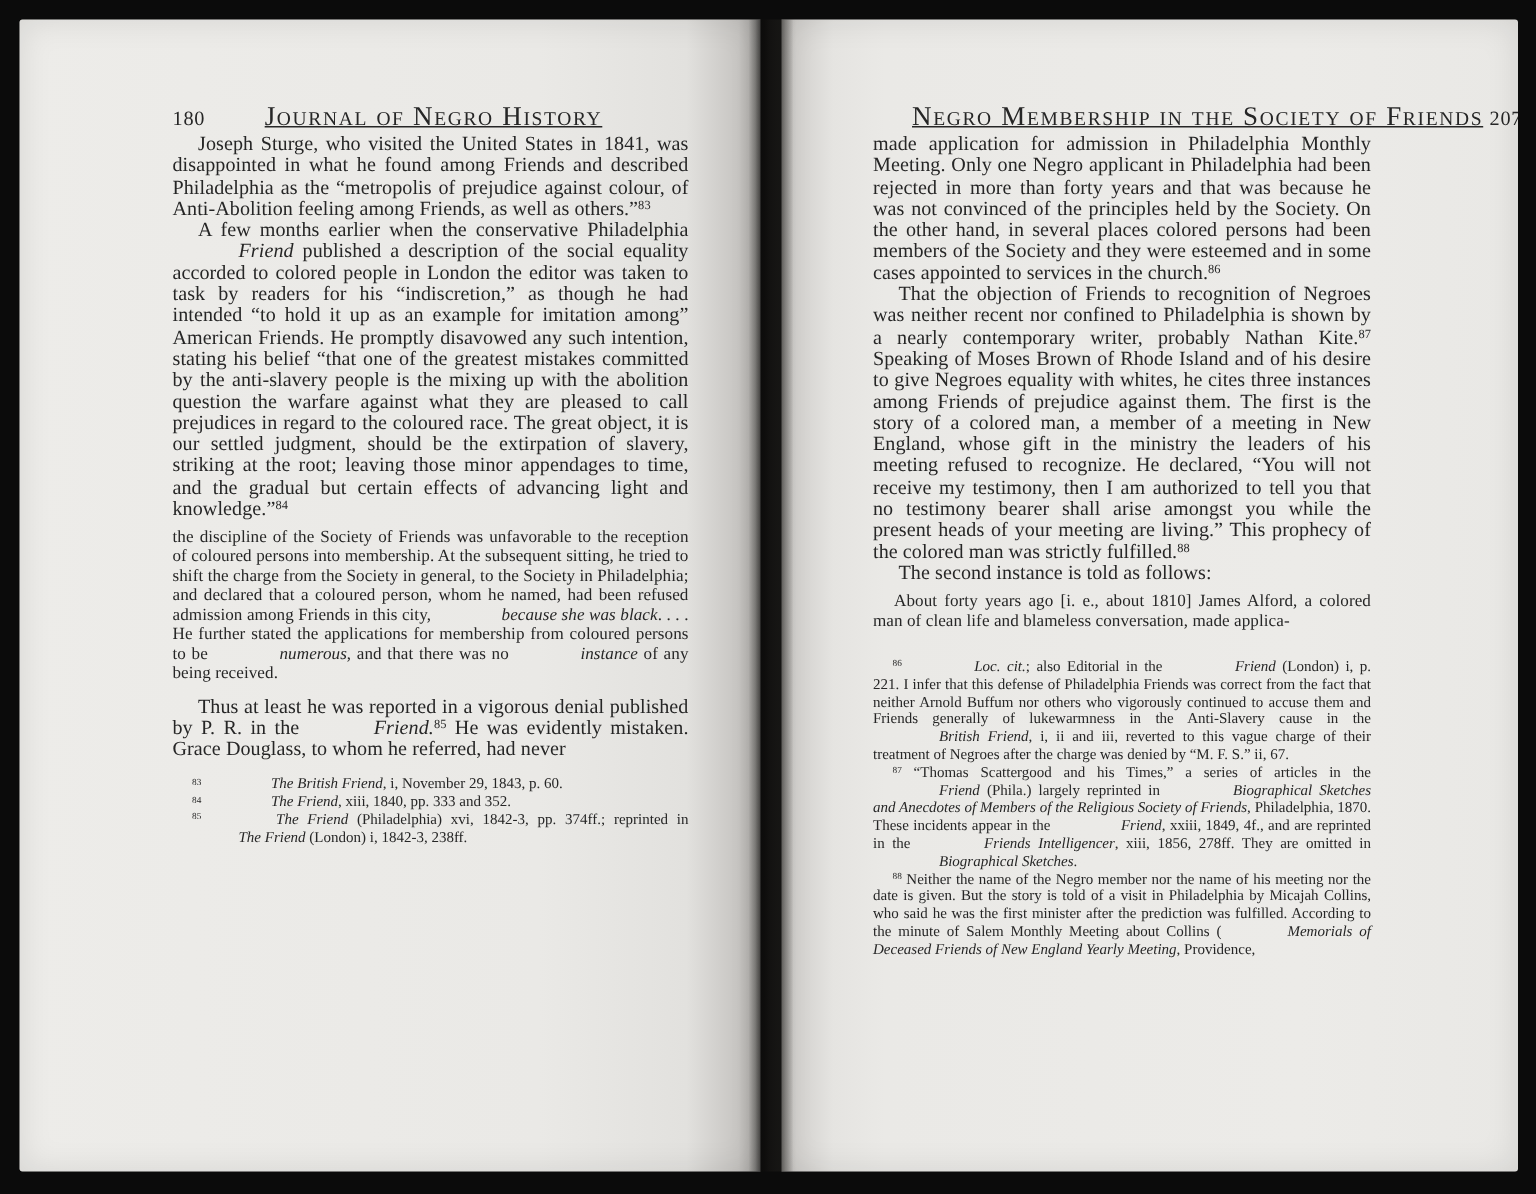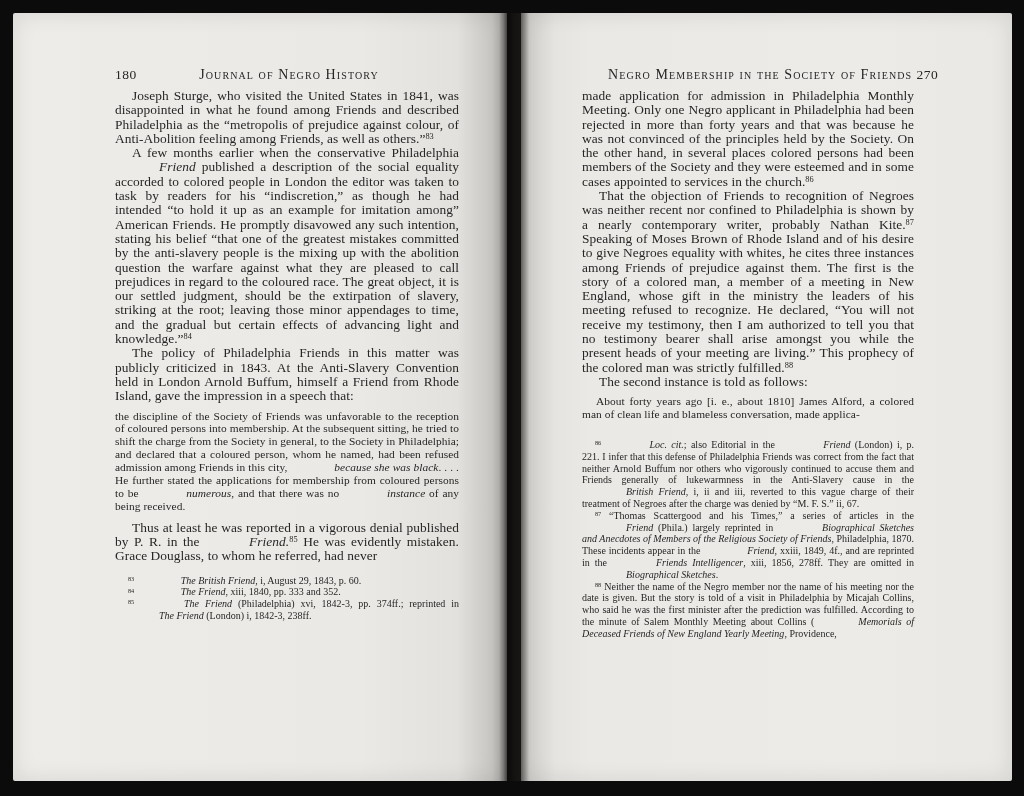--- a/index.html
+++ b/index.html
@@ -34,22 +34,22 @@
   .page-header {
     position:absolute; top:54px; display:flex; align-items:baseline; justify-content:space-between;
   }
   .page-left  .page-header { left:102px; right:44px; }
   .page-right .page-header { left:61px;  right:99px; }
   .pnum { font-size:13.5px; letter-spacing:0.5px; min-width:26px; }
   .page-left  .pnum { text-align:left; }
   .page-right .pnum { text-align:right; }
   .pnum.ghost { visibility:hidden; }
   .rhead {
-    font-variant:small-caps; font-size:14px; letter-spacing:1.1px;
-    white-space:nowrap; text-align:center;
+    font-variant:small-caps; font-size:18px; letter-spacing:1.1px;
+    white-space:nowrap; text-align:center;text-decoration:underline;
   }
   .page-text { position:absolute; top:76px; }
   .page-left  .page-text { left:102px; width:344px; }
   .page-right .page-text { left:61px;  width:332px; }
   .para { margin:0; text-align:justify; font-size:13.4px; line-height:14.3px; letter-spacing:0.05px; }
   .para.indent { text-indent:17px; }
   .para.quote { font-size:11.4px; line-height:12.9px; margin:6px 0 8px 0; }
   .para.quote.qind { text-indent:14px; margin-bottom:18px; }
   .fnotes { margin-top:11px; }
   .fnote { margin:0; text-align:justify; font-size:10px; line-height:11.8px; text-indent:13px; }
@@ -64,37 +64,36 @@
   <div class="page page-left">
     <div class="page-header">
       <span class="pnum">180</span>
       <span class="rhead">Journal of Negro History</span>
       <span class="pnum ghost"></span>
     </div>
     <div class="page-text">
       <div>
           <p class="para indent"><span>Joseph Sturge, who visited the United States in 1841, was disappointed in what he found among Friends and described Philadelphia as the “metropolis of prejudice against colour, of Anti-Abolition feeling among Friends, as well as others.”</span><sup>83</sup></p>
           <p class="para indent"><span>A few months earlier when the conservative Philadelphia </span><i>Friend</i><span> published a description of the social equality accorded to colored people in London the editor was taken to task by readers for his “indiscretion,” as though he had intended “to hold it up as an example for imitation among” American Friends.  He promptly disavowed any such intention, stating his belief “that one of the greatest mistakes committed by the anti-slavery people is the mixing up with the abolition question the warfare against what they are pleased to call prejudices in regard to the coloured race.  The great object, it is our settled judgment, should be the extirpation of slavery, striking at the root; leaving those minor appendages to time, and the gradual but certain effects of advancing light and knowledge.”</span><sup>84</sup></p>
-          <p class="para indent"><span>The policy of Philadelphia Friends in this matter was publicly criticized in 1843. At the Anti-Slavery Convention held in London Arnold Buffum, himself a Friend from Rhode Island, gave the impression in a speech that:</span></p>
           <p class="para quote"><span>the discipline of the Society of Friends was unfavorable to the reception of coloured persons into membership.  At the subsequent sitting, he tried to shift the charge from the Society in general, to the Society in Philadelphia; and declared that a coloured person, whom he named, had been refused admission among Friends in this city, </span><i>because she was black</i><span>. . . . He further stated the applications for membership from coloured persons to be </span><i>numerous</i><span>, and that there was no </span><i>instance</i><span> of any being received.</span></p>
           <p class="para indent"><span>Thus at least he was reported in a vigorous denial published by P. R. in the </span><i>Friend.</i><sup>85</sup><span>  He was evidently mistaken.  Grace Douglass, to whom he referred, had never</span></p>
         </div>
       <div class="fnotes">
-          <p class="fnote"><sup>83</sup><span> </span><i>The British Friend</i><span>, i, August 29, 1843, p. 60.</span></p>
+          <p class="fnote"><sup>83</sup><span> </span><i>The British Friend</i><span>, i, November 29, 1843, p. 60.</span></p>
           <p class="fnote"><sup>84</sup><span> </span><i>The Friend</i><span>, xiii, 1840, pp. 333 and 352.</span></p>
           <p class="fnote"><sup>85</sup><span> </span><i>The Friend</i><span> (Philadelphia) xvi, 1842-3, pp. 374ff.; reprinted in </span><i>The Friend</i><span> (London) i, 1842-3, 238ff.</span></p>
         </div>
     </div>
   </div>
 
   <div class="page page-right">
     <div class="page-header">
       <span class="pnum ghost"></span>
       <span class="rhead">Negro Membership in the Society of Friends</span>
-      <span class="pnum">270</span>
+      <span class="pnum">207</span>
     </div>
     <div class="page-text">
       <div>
           <p class="para"><span>made application for admission in Philadelphia Monthly Meeting.  Only one Negro applicant in Philadelphia had been rejected in more than forty years and that was because he was not convinced of the principles held by the Society.  On the other hand, in several places colored persons had been members of the Society and they were esteemed and in some cases appointed to services in the church.</span><sup>86</sup></p>
           <p class="para indent"><span>That the objection of Friends to recognition of Negroes was neither recent nor confined to Philadelphia is shown by a nearly contemporary writer, probably Nathan Kite.</span><sup>87</sup><span> Speaking of Moses Brown of Rhode Island and of his desire to give Negroes equality with whites, he cites three instances among Friends of prejudice against them.  The first is the story of a colored man, a member of a meeting in New England, whose gift in the ministry the leaders of his meeting refused to recognize.  He declared, “You will not receive my testimony, then I am authorized to tell you that no testimony bearer shall arise amongst you while the present heads of your meeting are living.”  This prophecy of the colored man was strictly fulfilled.</span><sup>88</sup></p>
           <p class="para indent"><span>The second instance is told as follows:</span></p>
           <p class="para quote qind"><span>About forty years ago [i. e., about 1810] James Alford, a colored man of clean life and blameless conversation, made applica-</span></p>
         </div>
       <div class="fnotes">
           <p class="fnote"><sup>86</sup><span> </span><i>Loc. cit.</i><span>; also Editorial in the </span><i>Friend</i><span> (London) i, p. 221.  I infer that this defense of Philadelphia Friends was correct from the fact that neither Arnold Buffum nor others who vigorously continued to accuse them and Friends generally of lukewarmness in the Anti-Slavery cause in the </span><i>British Friend</i><span>, i, ii and iii, reverted to this vague charge of their treatment of Negroes after the charge was denied by “M. F. S.” ii, 67.</span></p>

